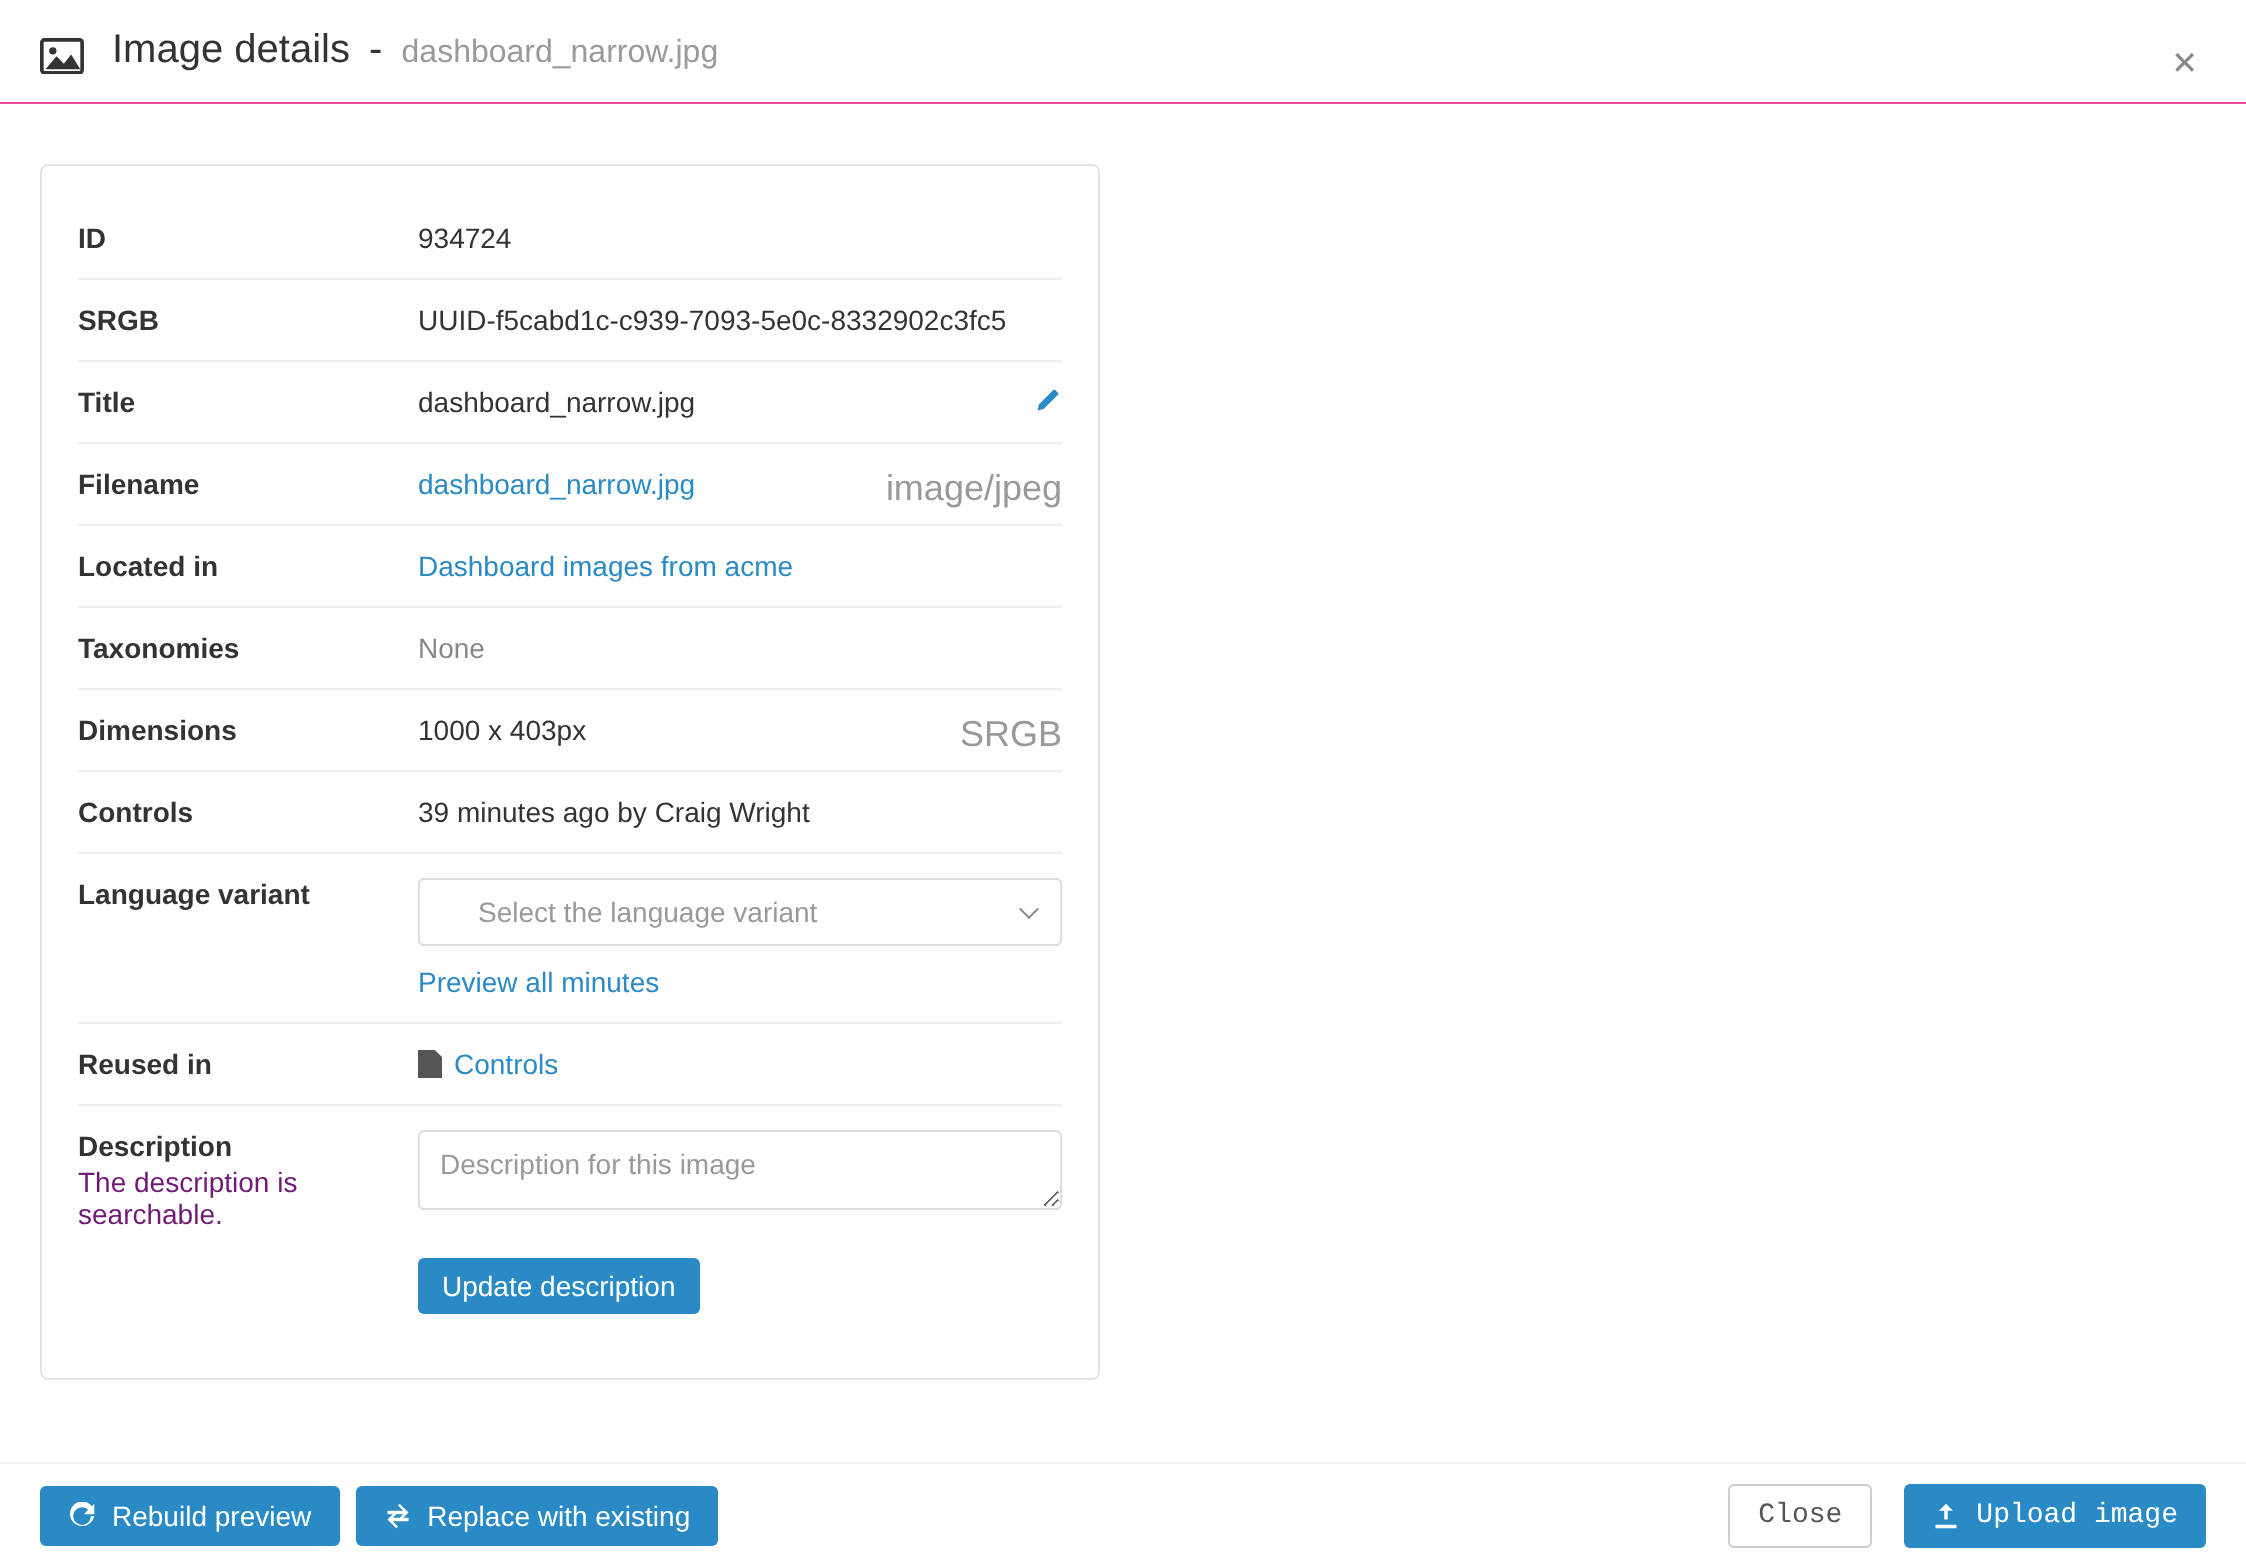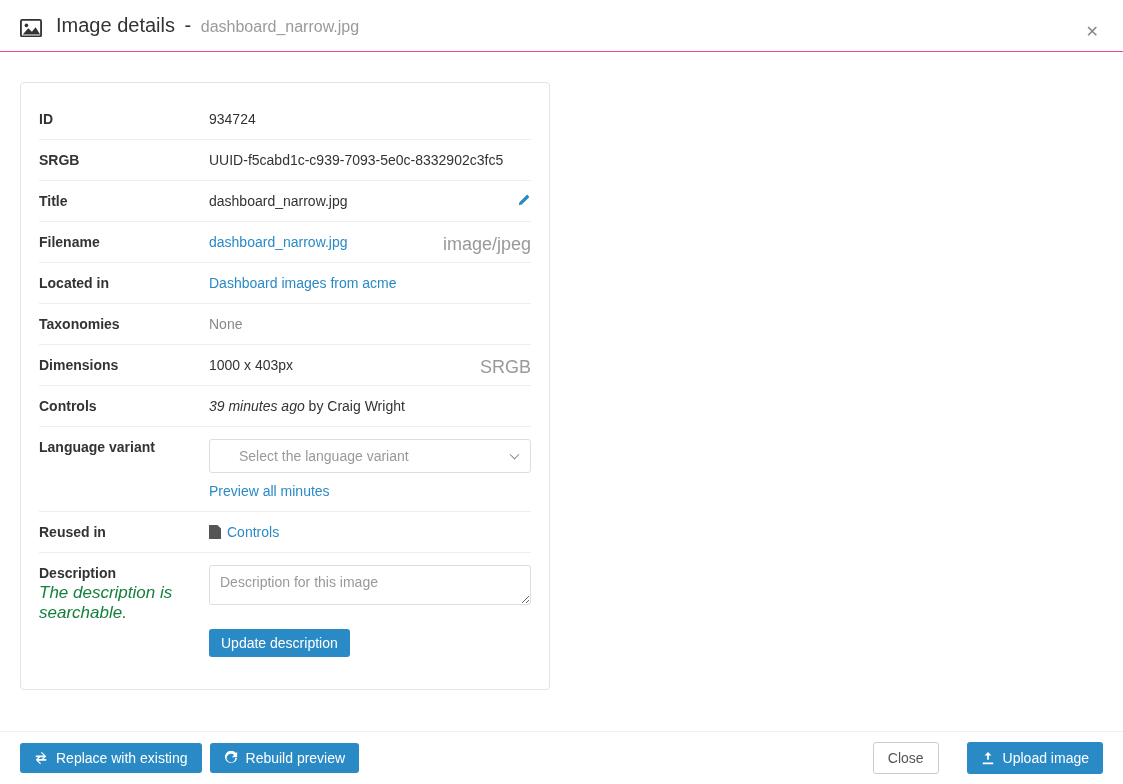--- a/index.html
+++ b/index.html
@@ -59,33 +59,32 @@
   }
   .row.noborder { border-bottom: none; }
   .row .label {
     width: 170px;
     font-weight: 600;
     color: #333;
     flex-shrink: 0;
   }
   .row .label .sub {
     font-weight: 400;
-    color: #15803d;
-    font-size: 17px;
+    color: #701a75;
+    font-size: 14px;
     margin-top: 2px;
-    font-style: italic;
   }
   .row .value {
     flex: 1;
     color: #333;
     position: relative;
   }
   .row .value.italic { color: #888; }
   .row .value .link { color: #2a8ac5; }
-  .row .value .created-time { font-style: italic; }
+  .row .value .created-time { }
   .row .value .right-note {
     position: absolute; right: 0; top: 0;
     color: #999; font-size: 18px;
   }
   .edit-icon {
     position: absolute; right: 0; top: 0;
     color: #2a8ac5;
     cursor: pointer;
   }
   .select-box {
@@ -160,21 +159,21 @@
   }
   .footer {
     position: absolute;
     bottom: 0; left: 0; right: 0;
     padding: 10px 20px 10px 20px;
     display: flex;
     align-items: center;
     border-top: 1px solid #f1f1f1;
   }
   .footer .left { display: flex; gap: 8px; }
-  .footer .right { margin-left: auto; display: flex; gap: 28px; }
+  .footer .right { margin-left: auto; display: flex; gap: 16px; font-family: Liberation Mono, monospace; }
   .icon-sm { width: 14px; height: 14px; display: inline-block; vertical-align: middle; }
 </style>
 </head>
 <body>
 
 <div class="header">
   <span class="title-icon">
     <svg viewBox="0 0 24 20">
         <rect x="1" y="1" width="22" height="18" rx="1.5" fill="none" stroke="#333" stroke-width="2"></rect>
         <circle cx="7" cy="7" r="2" fill="#333"></circle>
@@ -341,32 +340,32 @@
       </svg>
     </div>
   </div>
 </div>
 
 <div class="footer">
   <div class="left">
     <button class="btn btn-primary">
       <span class="icon-sm">
         <svg viewBox="0 0 16 16">
+            <path d="M13.6 2.4A7 7 0 1 0 15 8h-2a5 5 0 1 1-1.5-3.5L9 7h6V1z" fill="#fff"></path>
+          </svg>
+      </span>
+      <span>Rebuild preview</span>
+    </button>
+    <button class="btn btn-primary">
+      <span class="icon-sm">
+        <svg viewBox="0 0 16 16">
             <path d="M2 5h9L8 2l1-1 5 5-5 5-1-1 3-3H2V5zm12 6H5l3 3-1 1-5-5 5-5 1 1-3 3h9v2z" fill="#fff"></path>
           </svg>
       </span>
       <span>Replace with existing</span>
-    </button>
-    <button class="btn btn-primary">
-      <span class="icon-sm">
-        <svg viewBox="0 0 16 16">
-            <path d="M13.6 2.4A7 7 0 1 0 15 8h-2a5 5 0 1 1-1.5-3.5L9 7h6V1z" fill="#fff"></path>
-          </svg>
-      </span>
-      <span>Rebuild preview</span>
     </button>
   </div>
   <div class="right">
     <button class="btn btn-default">Close</button>
     <button class="btn btn-primary">
       <span class="icon-sm">
         <svg viewBox="0 0 16 16">
             <path d="M8 1l4 4H9v5H7V5H4l4-4zM2 13h12v2H2z" fill="#fff"></path>
           </svg>
       </span>

